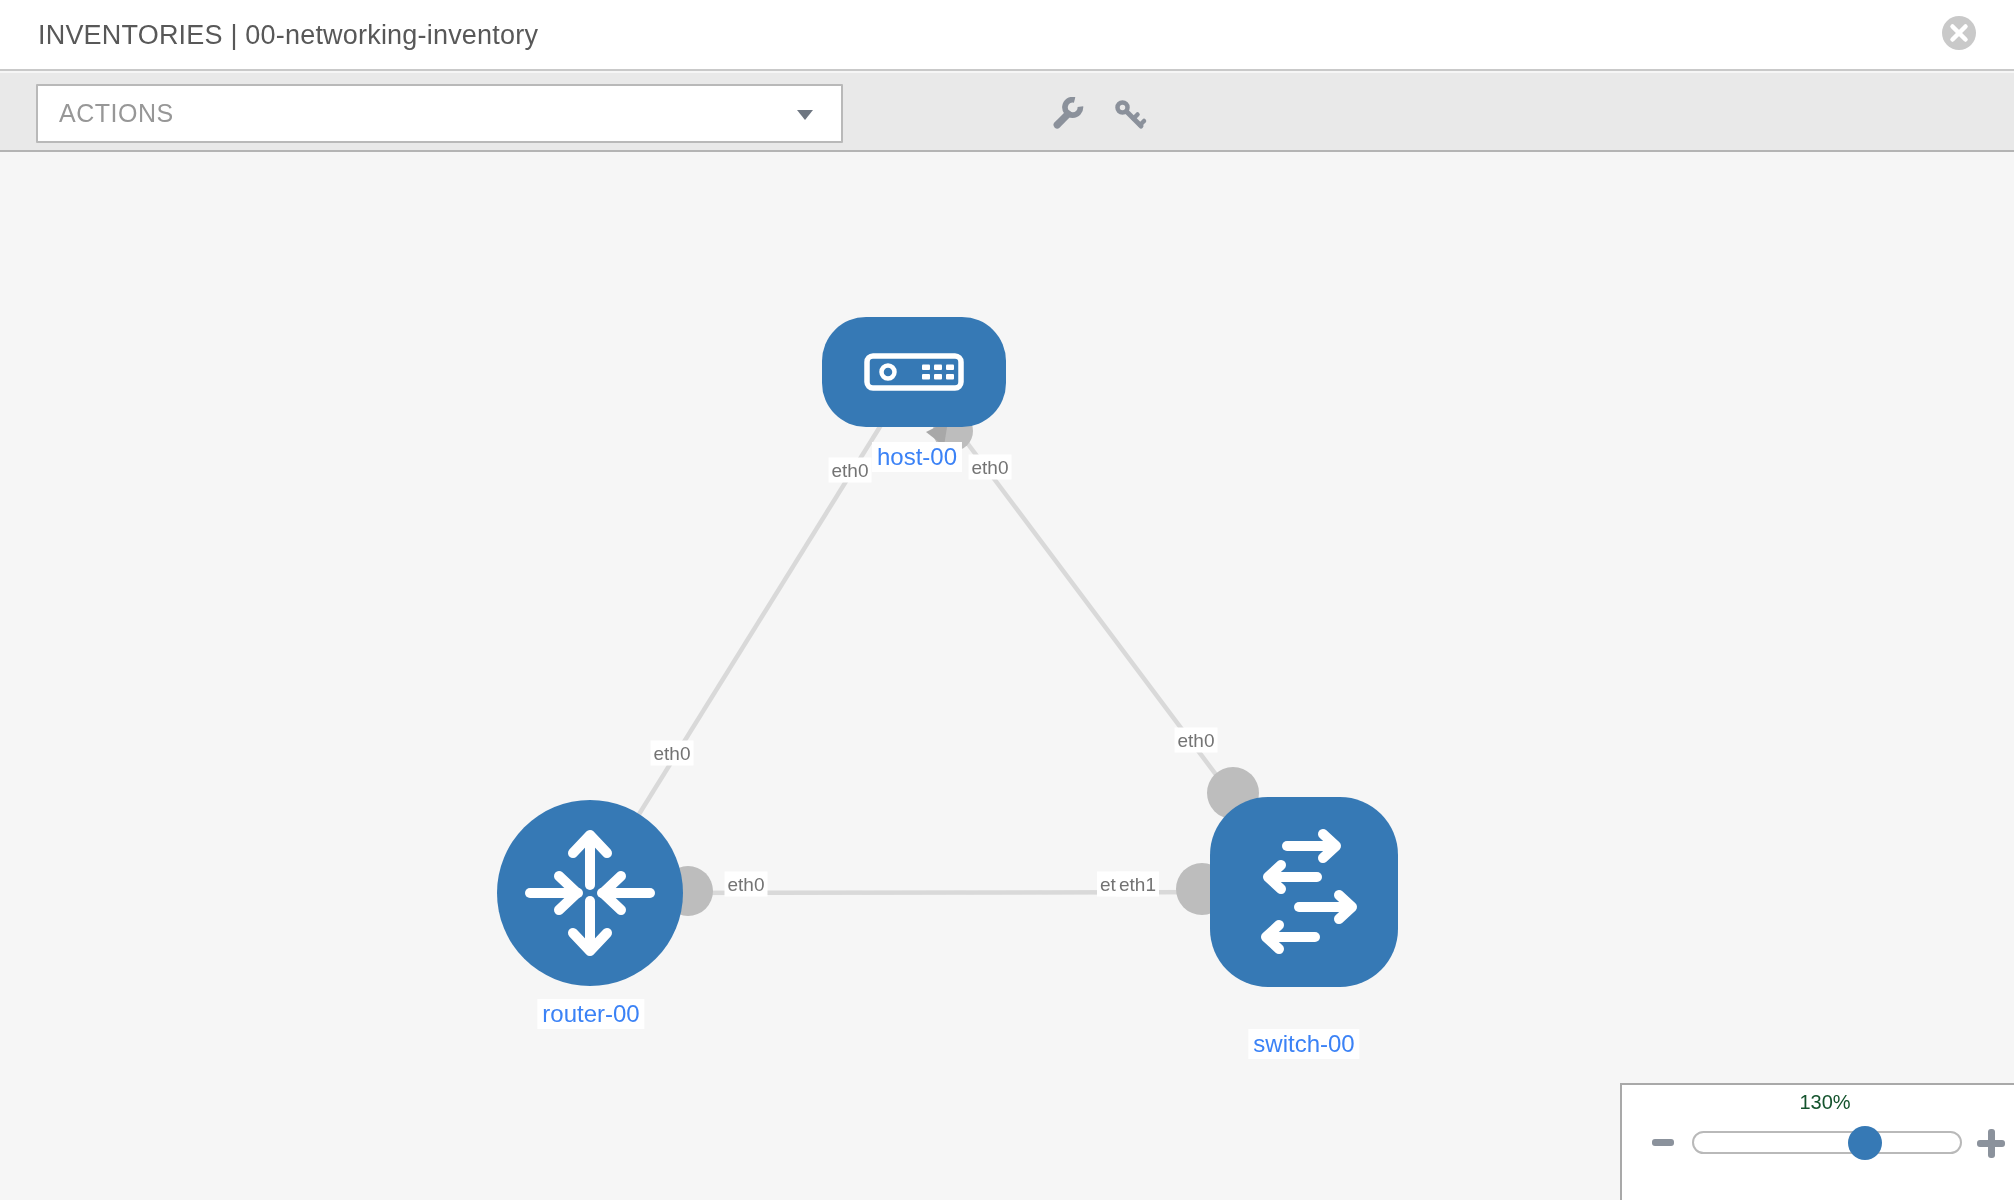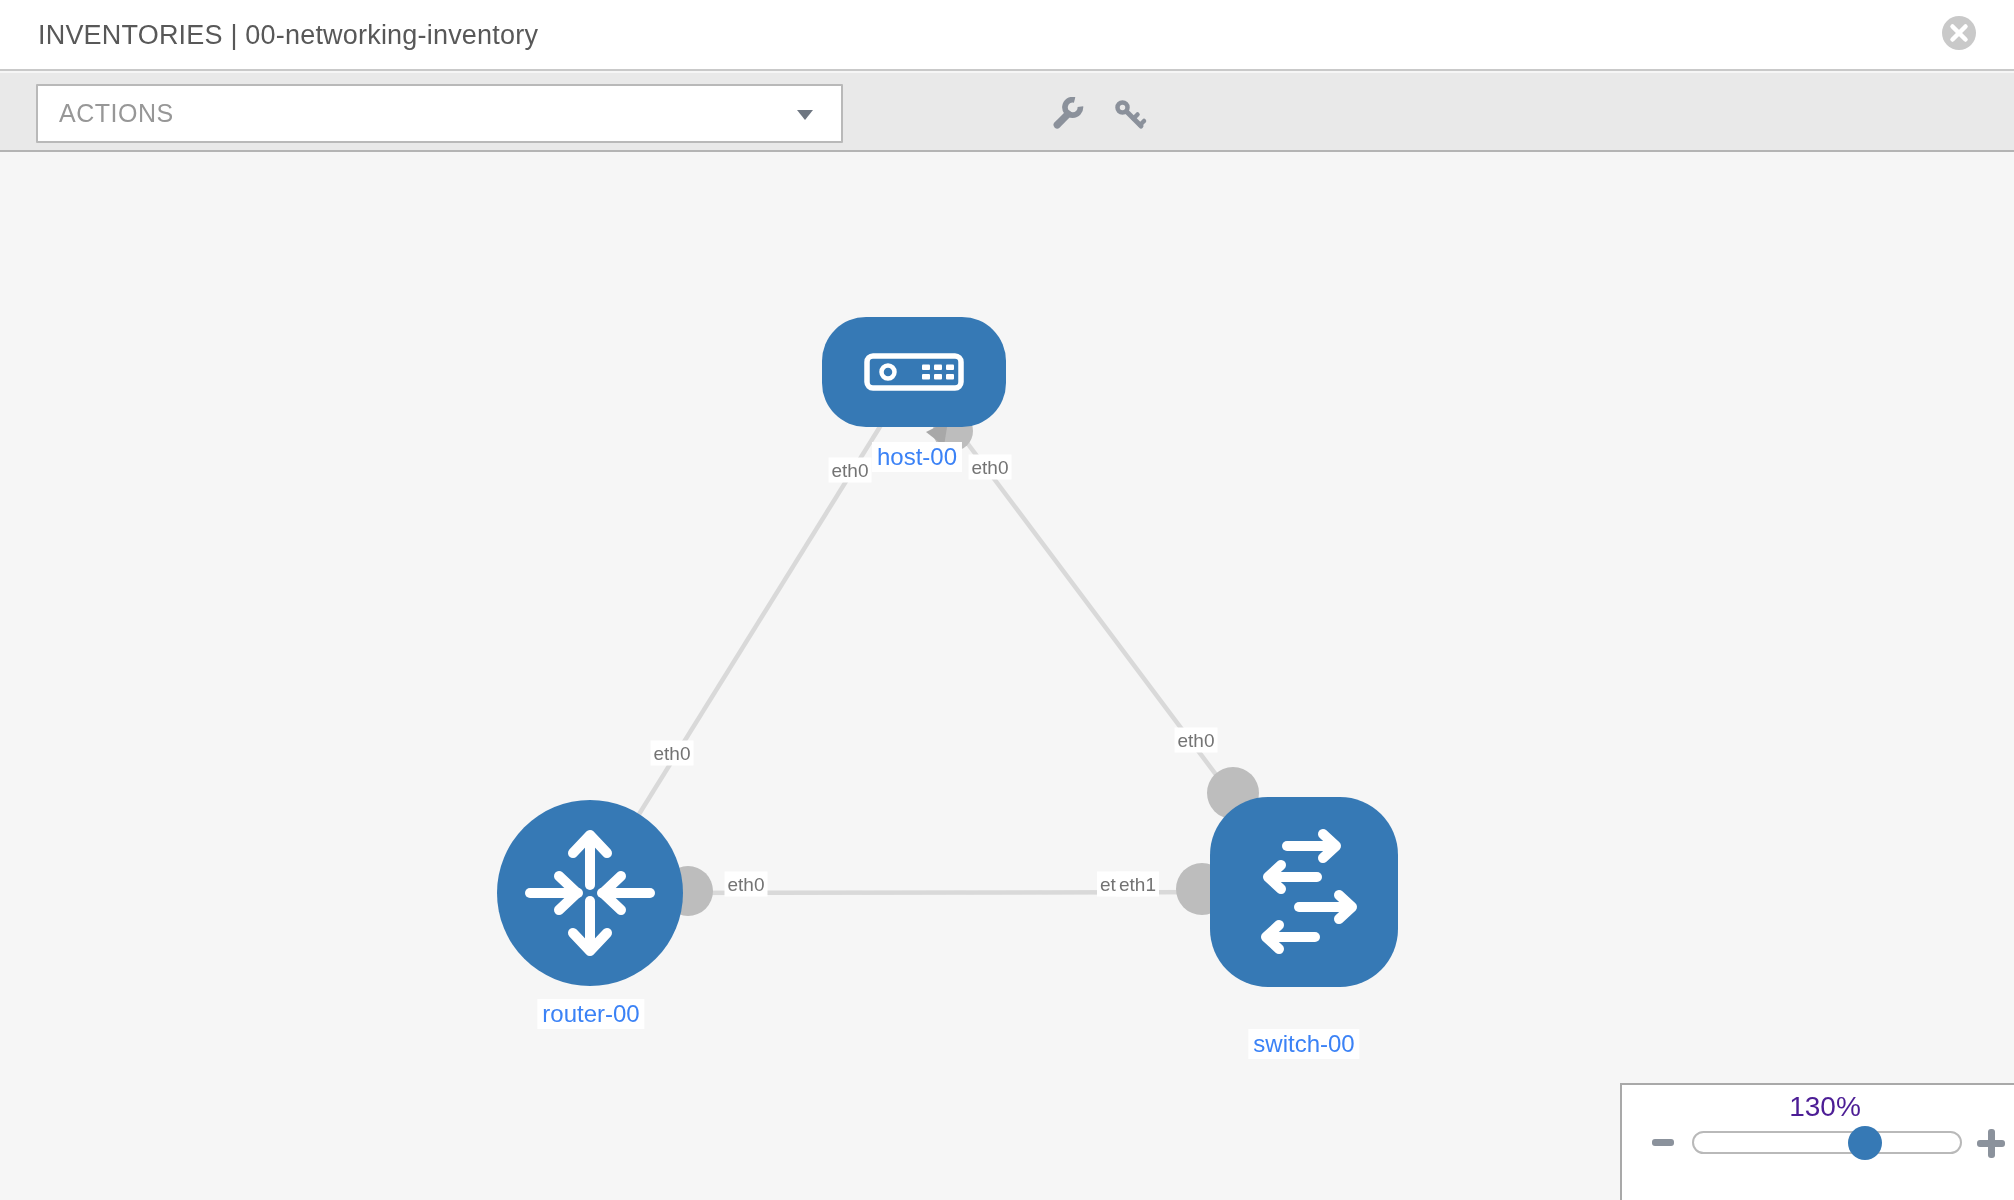--- a/index.html
+++ b/index.html
@@ -86,21 +86,21 @@
   .zoom-panel {
     position: absolute; left: 1620px; top: 1083px;
     width: 400px; height: 130px;
     background: #ffffff;
     border: 2px solid #a9a9a9;
     z-index: 30;
   }
   .zoom-value {
     position: absolute; left: 203px; top: 6px;
     transform: translateX(-50%);
-    font-size: 28px; color: #4c1d95;
+    font-size: 20px; color: #14532d;
   }
   .zoom-minus {
     position: absolute; left: 30px; top: 54px;
     width: 22px; height: 7px; border-radius: 3px;
     background: #8b929c; cursor: pointer;
   }
   .zoom-plus { position: absolute; left: 353px; top: 43px; width: 32px; height: 30px; cursor: pointer; }
   .zoom-plus .h { position: absolute; left: 2px; top: 12px; width: 28px; height: 7px; border-radius: 3px; background: #8b929c; }
   .zoom-plus .v { position: absolute; left: 12.5px; top: 1px; width: 7px; height: 29px; border-radius: 3px; background: #8b929c; }
   .zoom-track {

